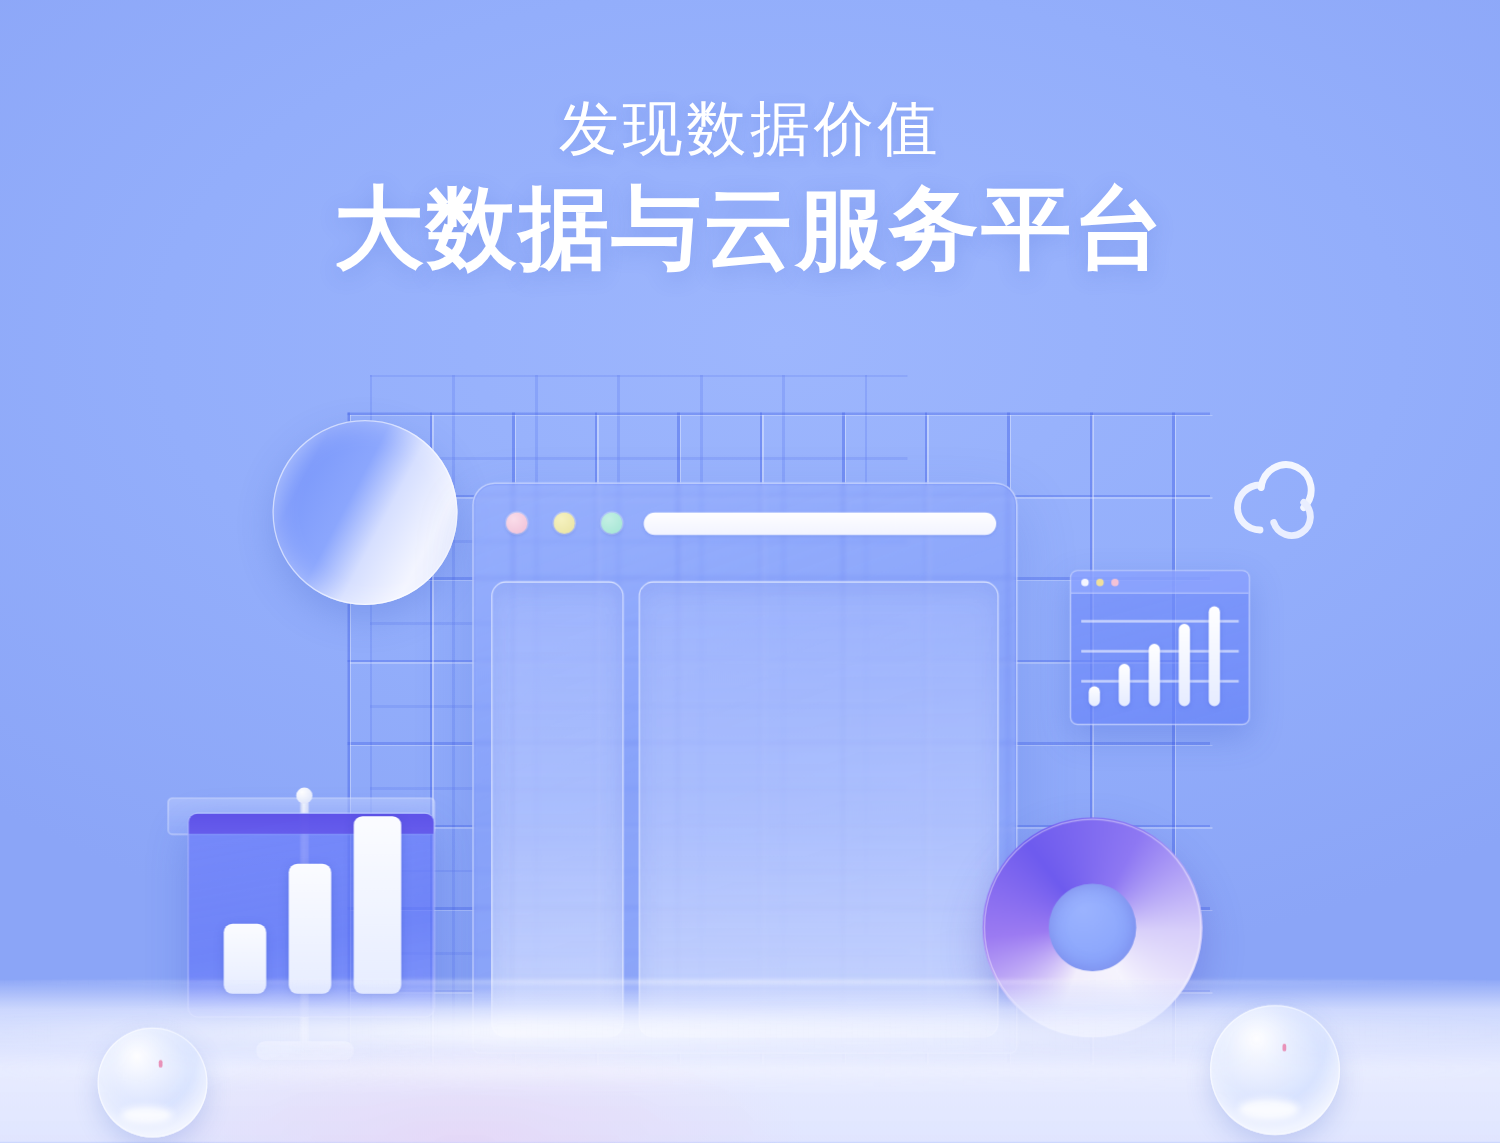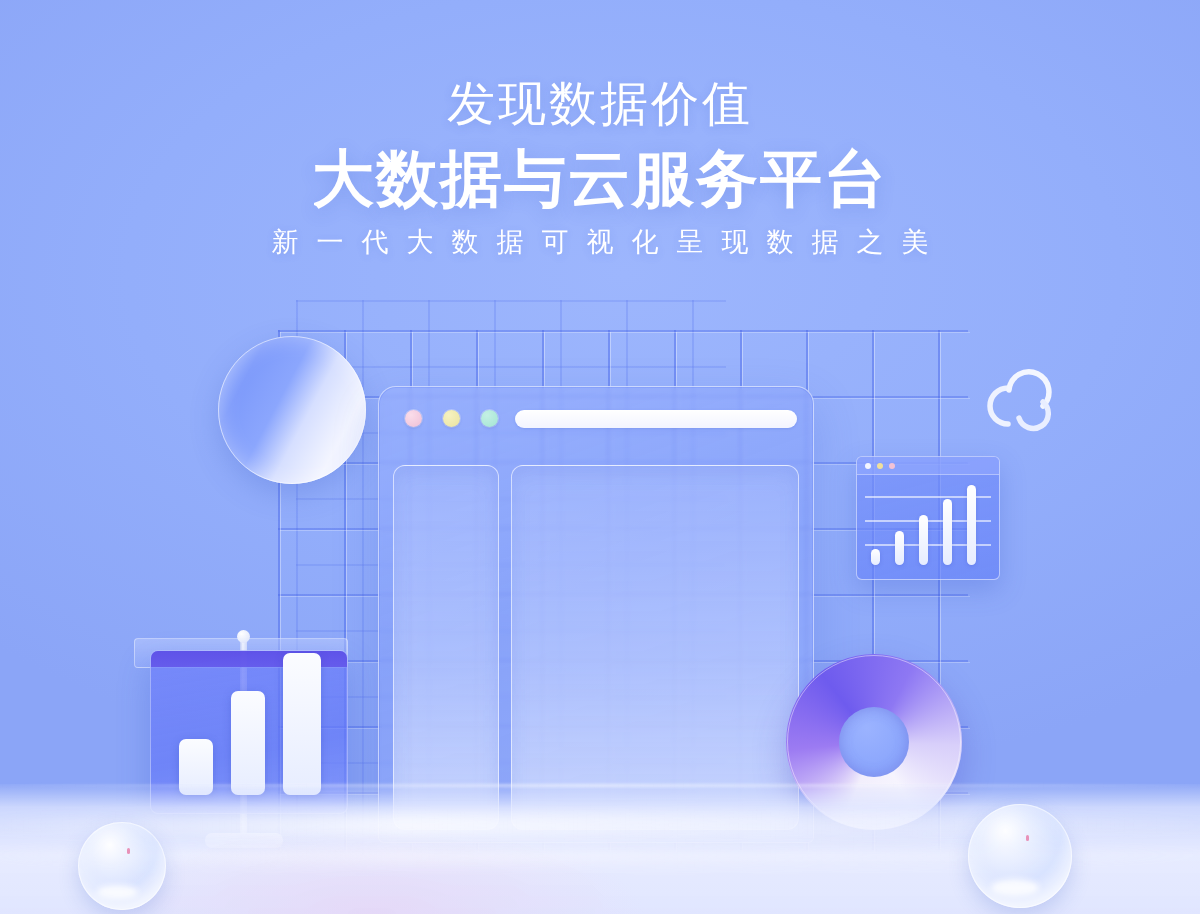--- a/index.html
+++ b/index.html
@@ -190,21 +190,21 @@
   .sph-b{left:968px;top:804px;width:104px;height:104px;}
 
   
   .copy{position:absolute;left:0;right:0;top:78px;text-align:center;}
   .eyebrow{
     font-size:48px;color:#FFFFFF;font-weight:400;letter-spacing:3px;
     line-height:1.1;text-shadow:0 2px 10px rgba(60,90,200,.22);
   }
   .headline{
     margin-top:16px;
-    font-size:62px;font-weight:800;color:#FFFFFF;letter-spacing:2px;
+    font-size:72px;font-weight:800;color:#FFFFFF;letter-spacing:2px;
     line-height:1.02;text-shadow:0 4px 18px rgba(55,85,200,.22);
   }
   .tagline{
     margin-top:14px;
     font-size:27px;font-weight:400;color:#FFFFFF;letter-spacing:18px;
     text-indent:18px;text-shadow:0 2px 8px rgba(60,90,200,.20);
   }
 </style>
 </head>
 <body>
@@ -278,16 +278,15 @@
     <span class="pinkdot"></span>
   </div>
   <div class="sphere sph-b">
     <span class="glint"></span>
     <span class="pinkdot"></span>
   </div>
 
   <div class="copy">
     <div class="eyebrow">发现数据价值</div>
     <div class="headline">大数据与云服务平台</div>
-    <div class="tagline">新一代大数据可视化呈现数据之美</div>
   </div>
 
 </div>
 
 </body></html>

